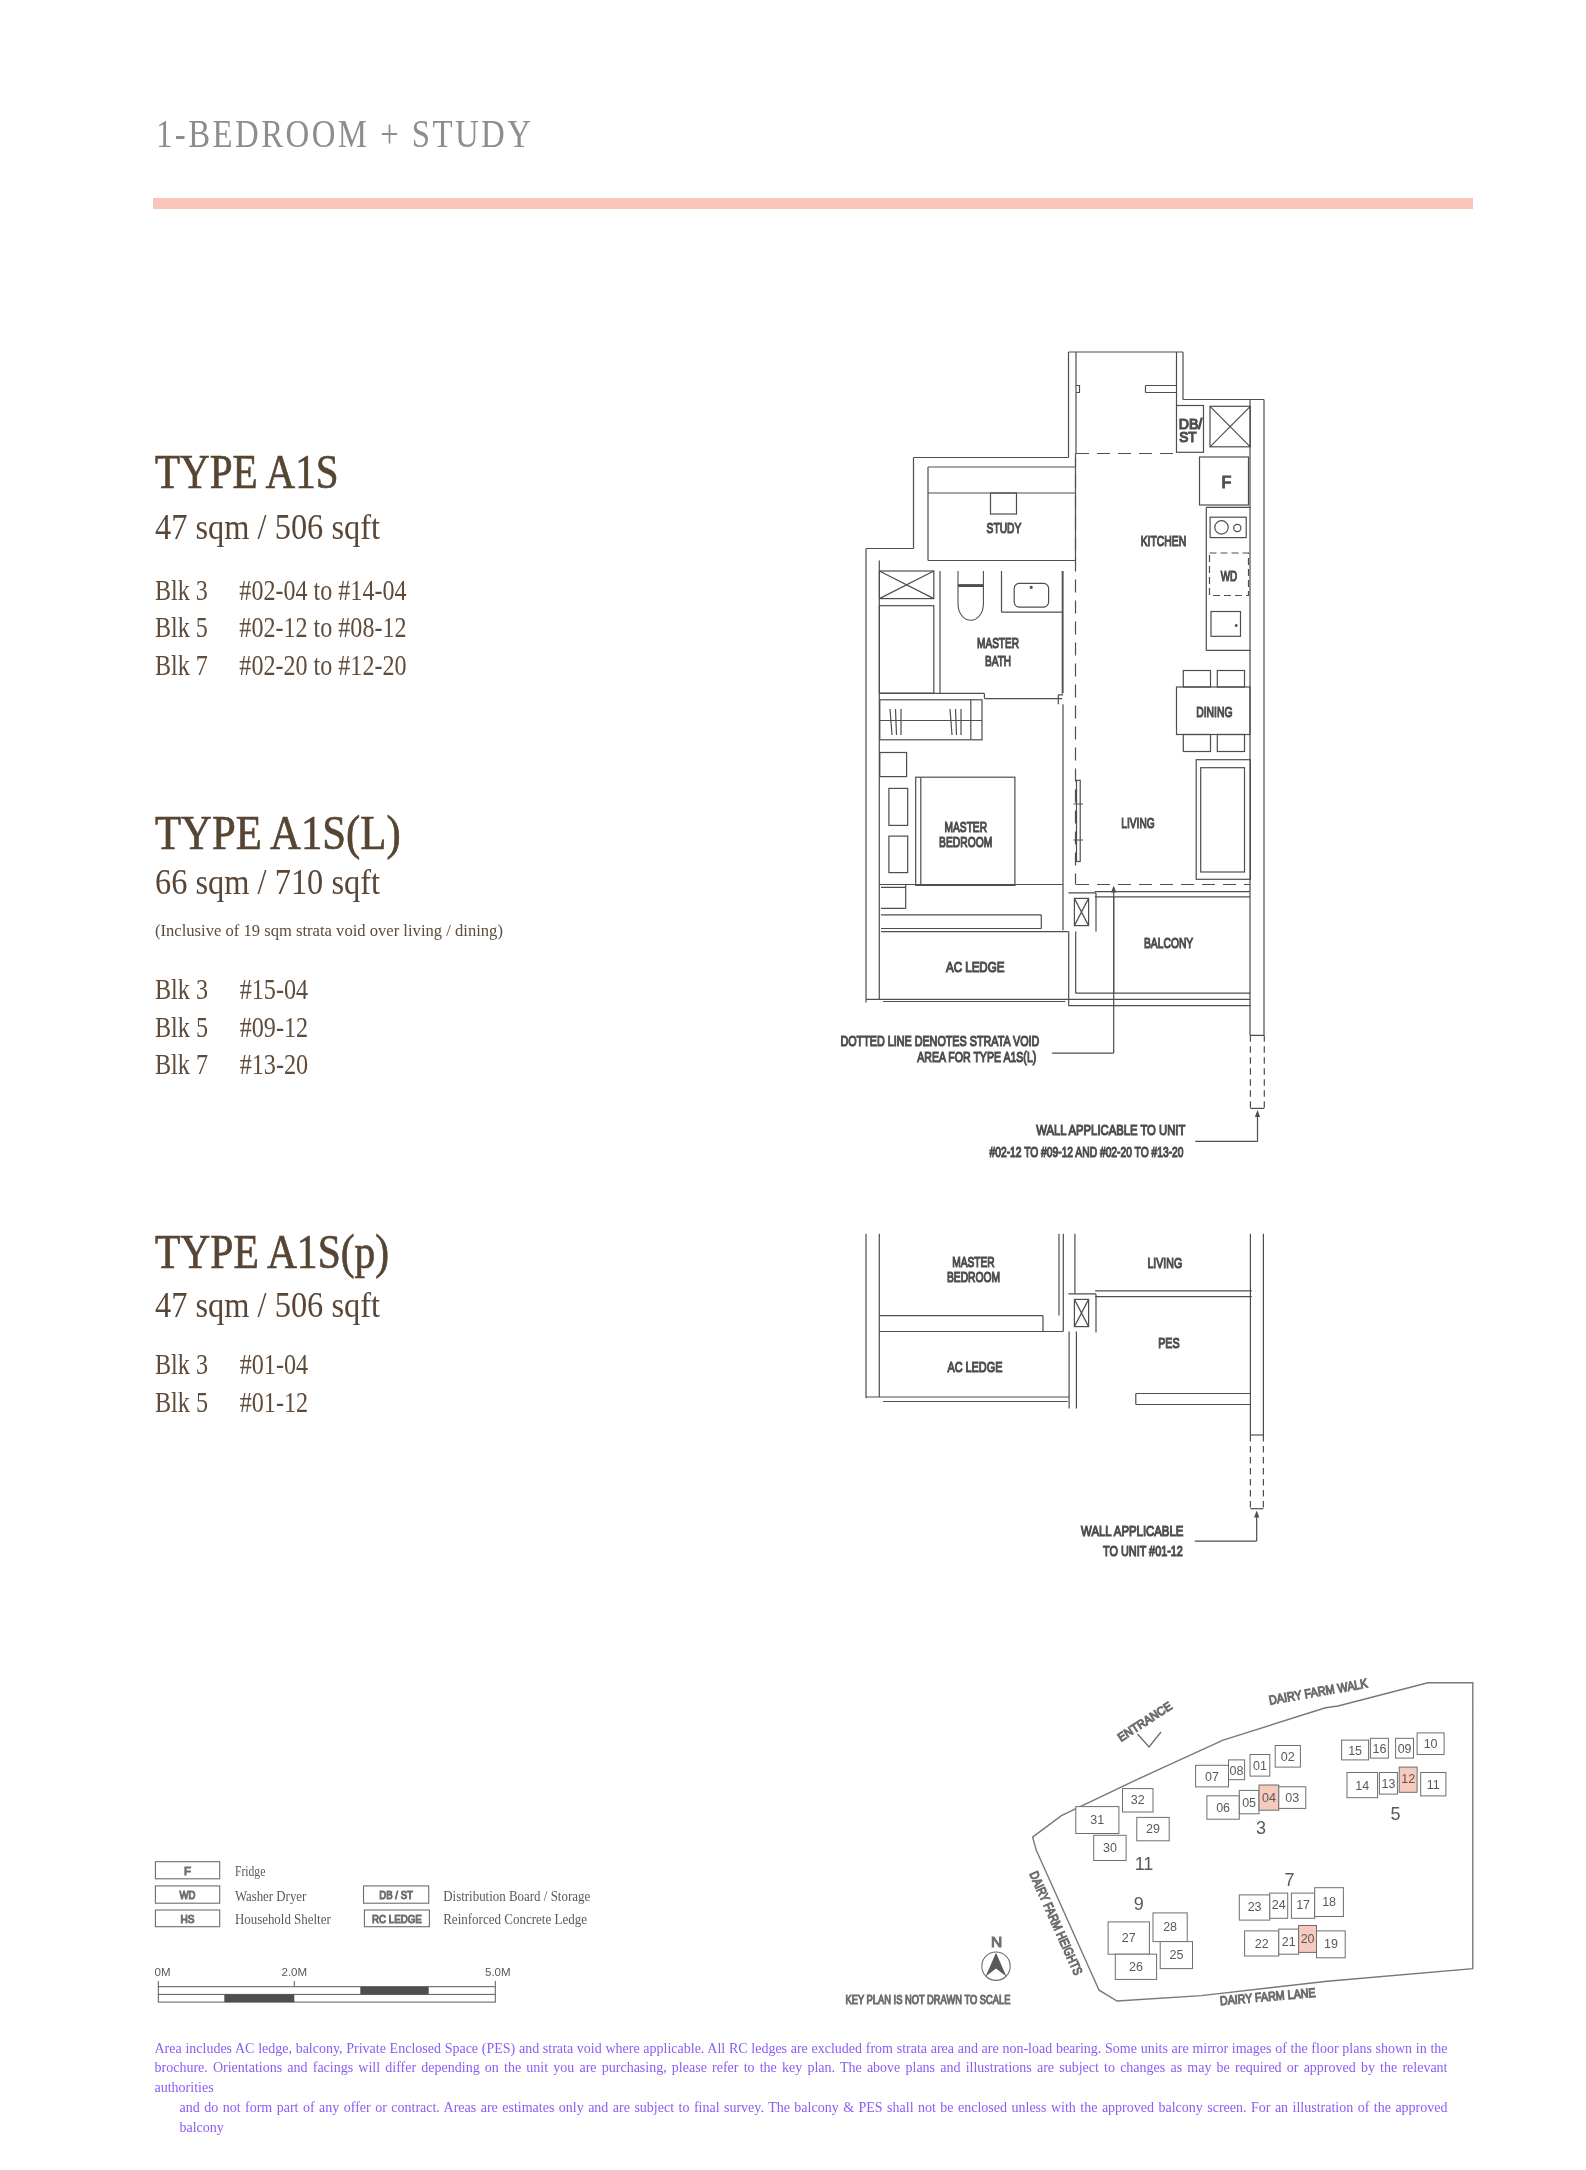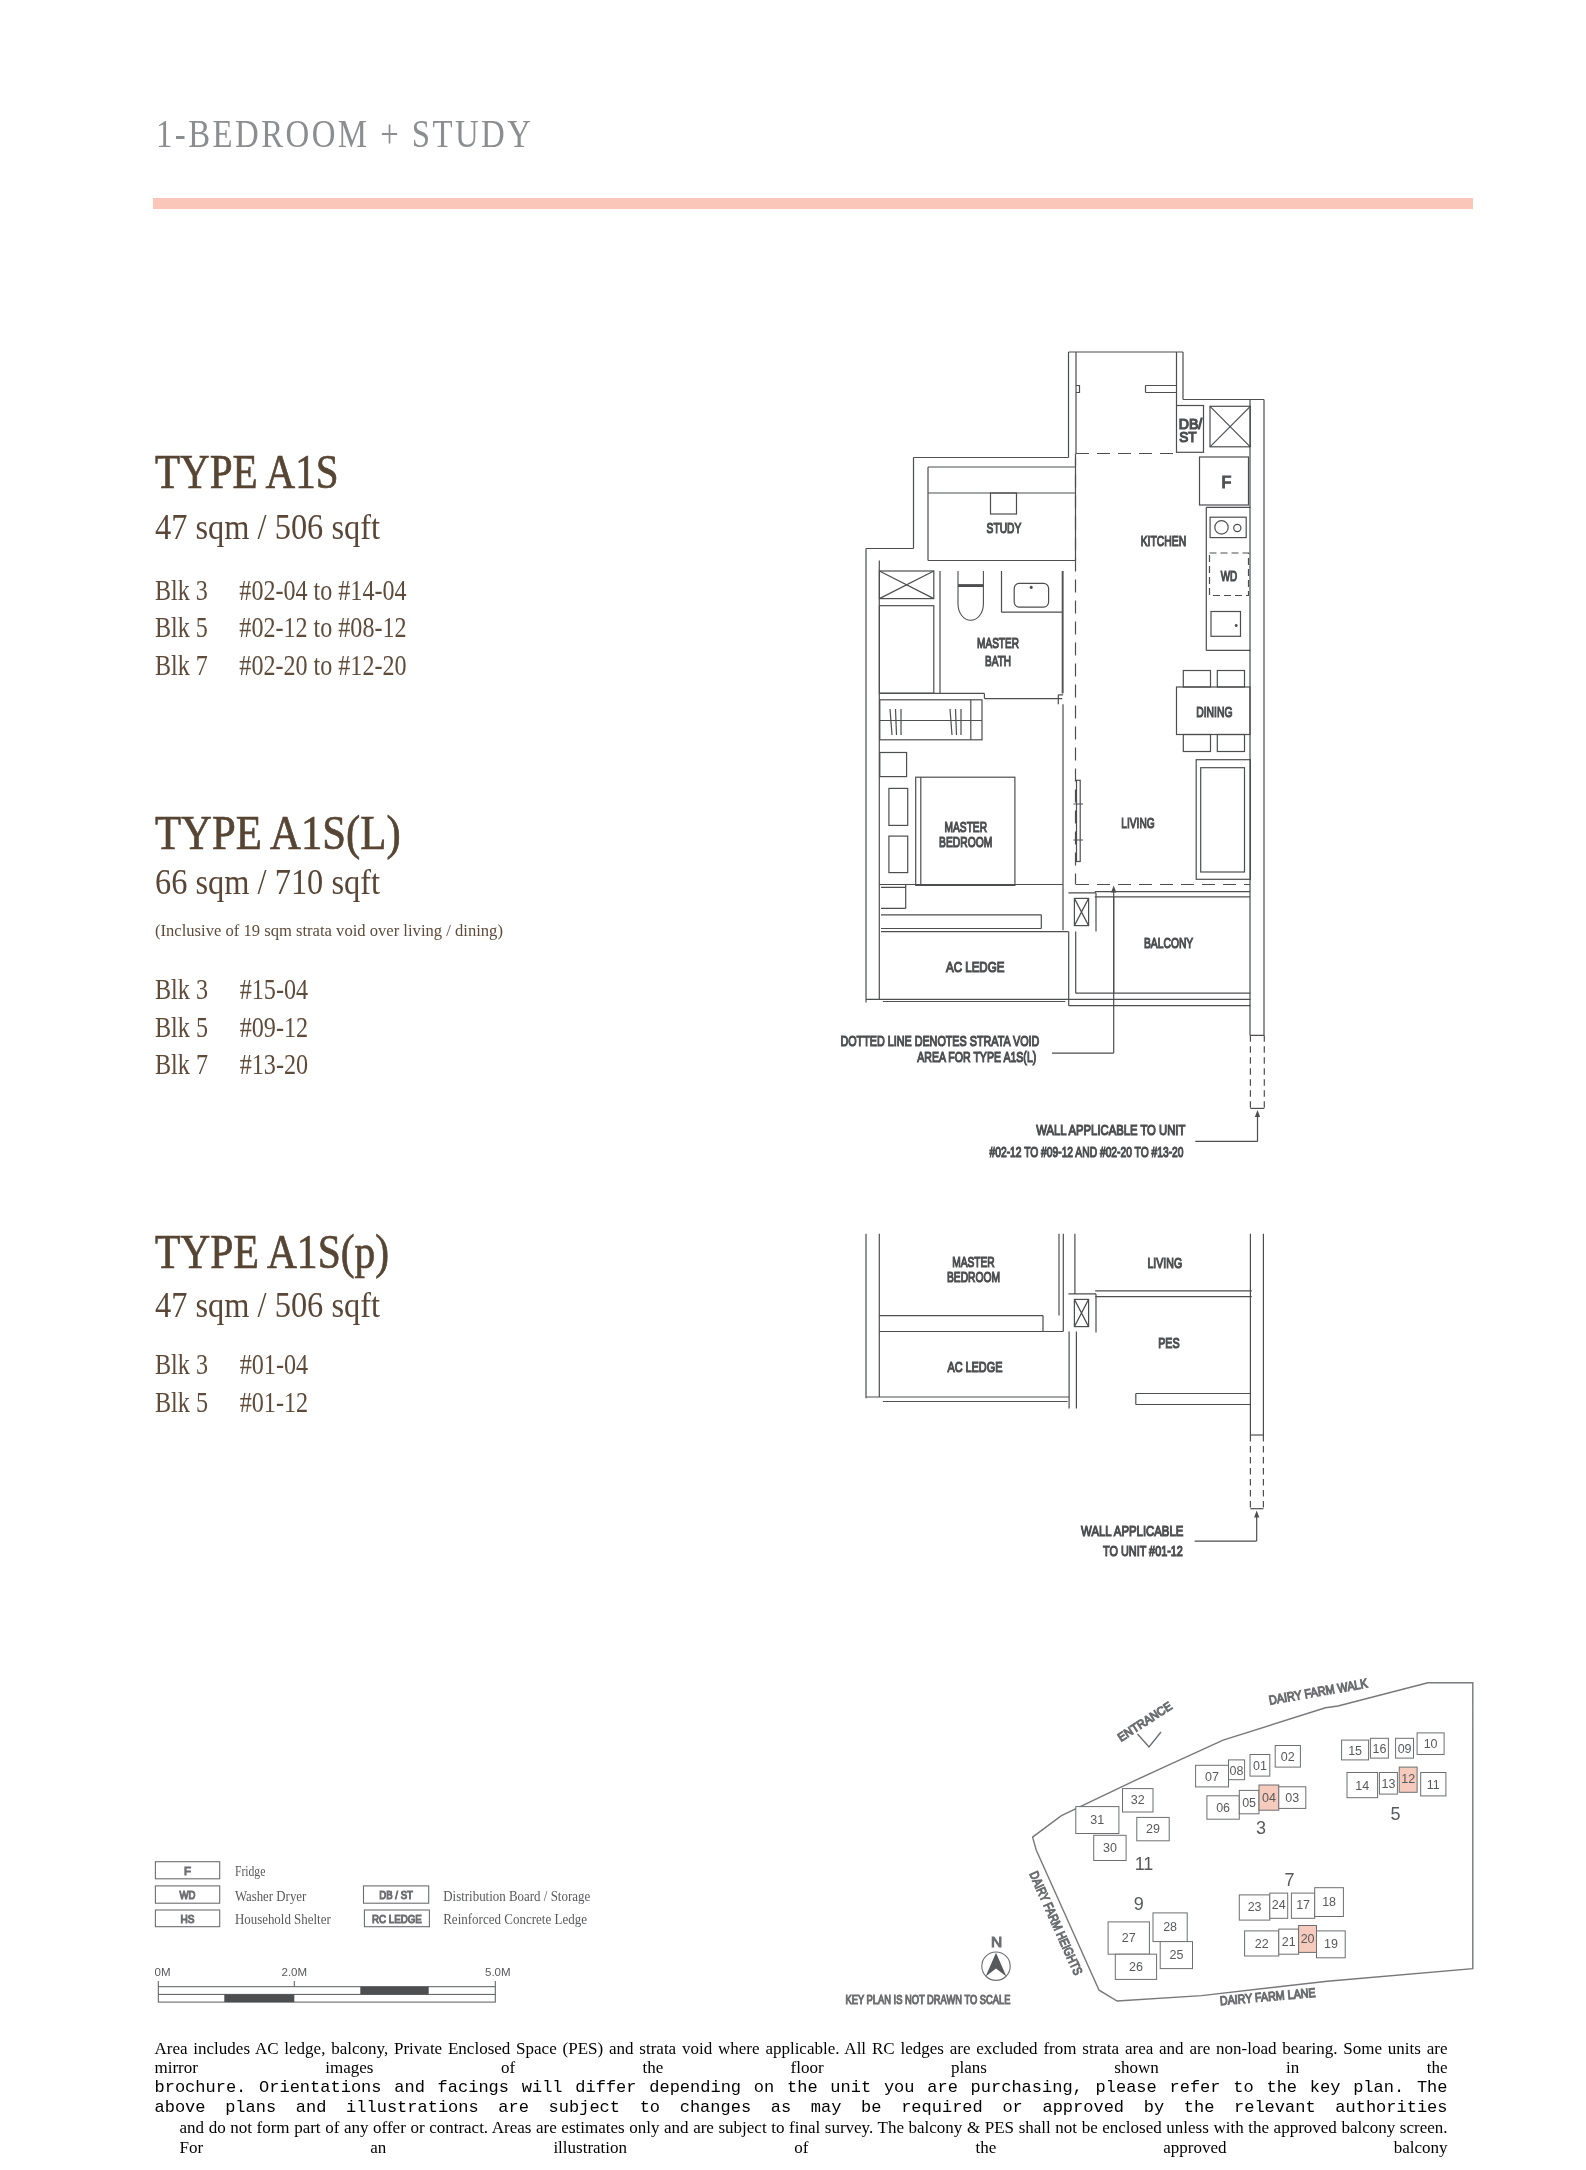--- a/index.html
+++ b/index.html
@@ -40,23 +40,23 @@
 <div class="abs blkrow" id="r6" style="left:154.9px;top:1050.4px;transform:scaleX(0.833);">Blk 7<span style="display:inline-block;width:38px;"></span>#13-20</div>
 
 <div class="abs typehead" id="h3a" style="left:154.9px;top:1228.1px;transform:scaleX(0.865);">TYPE A1S(p)</div>
 
 <div class="abs sqm" id="h3b" style="left:154.9px;top:1287.1px;transform:scaleX(0.90);">47 sqm / 506 sqft</div>
 
 <div class="abs blkrow" id="r7" style="left:154.9px;top:1350.2px;transform:scaleX(0.833);">Blk 3<span style="display:inline-block;width:38px;"></span>#01-04</div>
 
 <div class="abs blkrow" id="r8" style="left:154.9px;top:1388.1px;transform:scaleX(0.833);">Blk 5<span style="display:inline-block;width:38px;"></span>#01-12</div>
 
-<div class="abs" id="disc" style="left:154.5px;top:2038.6px;width:1293px;font-size:17px;line-height:19.8px;color:#000000;white-space:normal;">
+<div class="abs" id="disc" style="left:154.5px;top:2038.6px;width:1293px;font-size:14px;line-height:19.8px;color:#8b5cf6;white-space:normal;">
 <div style="text-align:justify;text-align-last:justify;">Area includes AC ledge, balcony, Private Enclosed Space (PES) and strata void where applicable. All RC ledges are excluded from strata area and are non-load bearing. Some units are mirror images of the floor plans shown in the</div>
-<div style="text-align:justify;text-align-last:justify;font-family:Liberation Mono, monospace;">brochure. Orientations and facings will differ depending on the unit you are purchasing, please refer to the key plan. The above plans and illustrations are subject to changes as may be required or approved by the relevant authorities</div>
+<div style="text-align:justify;text-align-last:justify;">brochure. Orientations and facings will differ depending on the unit you are purchasing, please refer to the key plan. The above plans and illustrations are subject to changes as may be required or approved by the relevant authorities</div>
 <div style="text-align:justify;text-align-last:justify;margin-left:25px;">and do not form part of any offer or contract. Areas are estimates only and are subject to final survey. The balcony &amp; PES shall not be enclosed unless with the approved balcony screen. For an illustration of the approved balcony</div>
 </div>
 
 <svg width="1586" height="2170" viewBox="0 0 1586 2170" style="position:absolute;left:0;top:0;" fill="none" stroke-linecap="butt">
 
 <g id="mainplan" stroke="#4d4e50" stroke-width="1.2">
 
 <path d="M1068.5,352 H1183"></path>
 
 <path d="M1068.5,352 V457.5 M1076,352 V453.5"></path>

